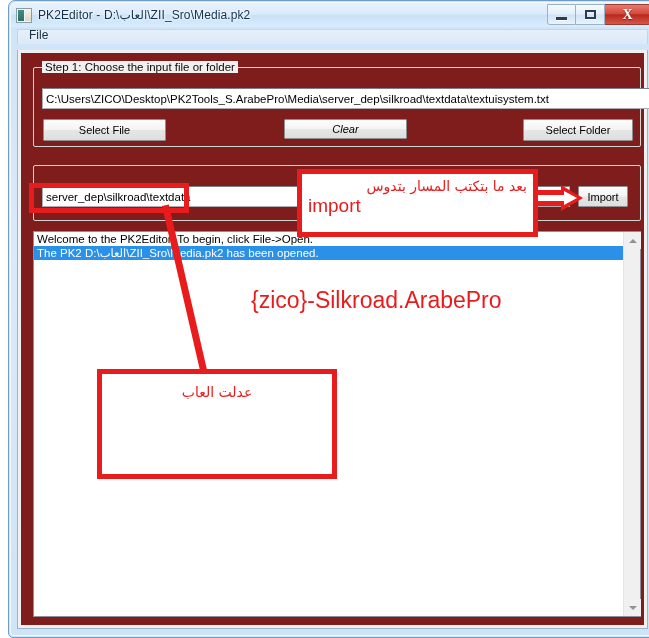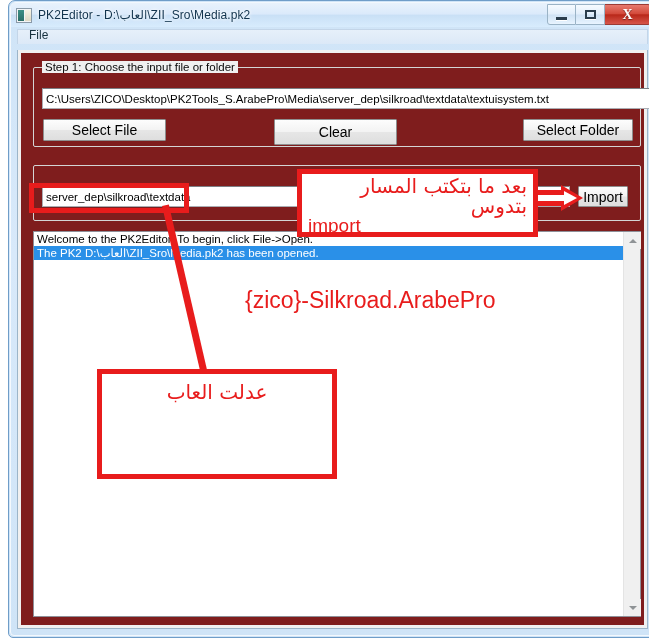--- a/index.html
+++ b/index.html
@@ -145,21 +145,21 @@
     padding-left: 3px;
     white-space: nowrap;
     overflow: hidden;
   }
 
   
   .btn {
     position: absolute;
     background: linear-gradient(180deg,#fdfdfd 0%,#f3f3f3 48%,#e6e6e6 52%,#dedede 100%);
     border: 1px solid #8e8f8f;
-    font-size: 14px;
+    font-size: 11px;
     color: #000000;
     display: flex;
     align-items: center;
     justify-content: center;
     border-radius: 1px;
   }
 
   
   #log-wrap {
     position: absolute;
@@ -198,21 +198,21 @@
 
   
   .anno-box {
     position: absolute;
     border: 5px solid #e81c1c;
     background: transparent;
   }
   .anno-box.filled { background:#ffffff; }
   .anno-text {
     color: #e81c1c;
-    font-size: 20px;
+    font-size: 14px;
     line-height: 20px;
     text-align: center;
     direction: rtl;
     font-family: "DejaVu Sans", sans-serif;
   }
   #watermark {
     position: absolute;
     color: #e81c1c;
     font-size: 23px;
     font-family: "Liberation Sans", sans-serif;
@@ -258,21 +258,21 @@
 
   <div id="client">
     <div id="client-inner">
 
       <div class="groupbox" style="left:12px; top:14px; width:608px; height:80px;">
         <div class="group-title">Step 1: Choose the input file or folder</div>
 
         <div class="textbox" style="left:8px; top:20px; width:625px; height:21px;">C:\Users\ZICO\Desktop\PK2Tools_S.ArabePro\Media\server_dep\silkroad\textdata\textuisystem.txt</div>
 
         <div class="btn" style="left:9px; top:51px; width:123px; height:22px;">Select File</div>
-        <div class="btn" style="left:240px; top:51px; width:123px; height:26px;">Clear</div>
+        <div class="btn" style="left:250px; top:51px; width:123px; height:20px;font-style:italic;">Clear</div>
         <div class="btn" style="left:489px; top:51px; width:110px; height:22px;">Select Folder</div>
       </div>
 
       <div class="groupbox" style="left:12px; top:112px; width:608px; height:56px;">
 
         <div class="textbox" style="left:8px; top:20px; width:528px; height:21px;">server_dep\silkroad\textdata</div>
 
         <div class="btn" style="left:544px; top:20px; width:50px; height:21px;">Import</div>
       </div>
 
@@ -301,19 +301,19 @@
   <div class="anno-box filled" style="left:288px; top:168px; width:241px; height:68px; padding:2px 6px 0 6px;">
     <div class="anno-text" style="text-align:right;">بعد ما بتكتب المسار بتدوس</div>
     <div class="anno-text" style="text-align:left; direction:ltr; font-size:19px; font-family:'Liberation Sans', sans-serif;">import</div>
   </div>
 
   <svg class="red-arrow" style="left:524px; top:184px;" width="52" height="26" viewBox="0 0 52 26">
     <path d="M0 5 H28 V0 L50 13 L28 26 V21 H0 Z" fill="#e81c1c"></path>
     <path d="M5 10 H31 V6 L44 13 L31 20 V16 H5 Z" fill="#ffffff"></path>
   </svg>
 
-  <div id="watermark" style="left:236px; top:286px;">{zico}-Silkroad.ArabePro</div>
+  <div id="watermark" style="left:242px; top:286px;">{zico}-Silkroad.ArabePro</div>
 
   <div class="anno-box filled" style="left:88px; top:368px; width:240px; height:110px; padding:8px 14px 0 14px;">
     <div class="anno-text">عدلت العاب</div>
   </div>
 
 </div>
 
 </body></html>

